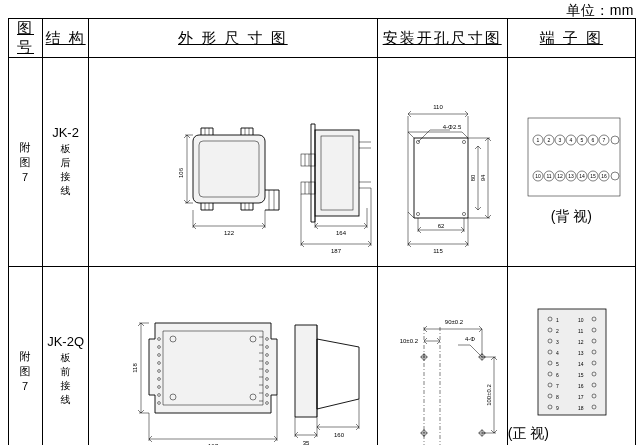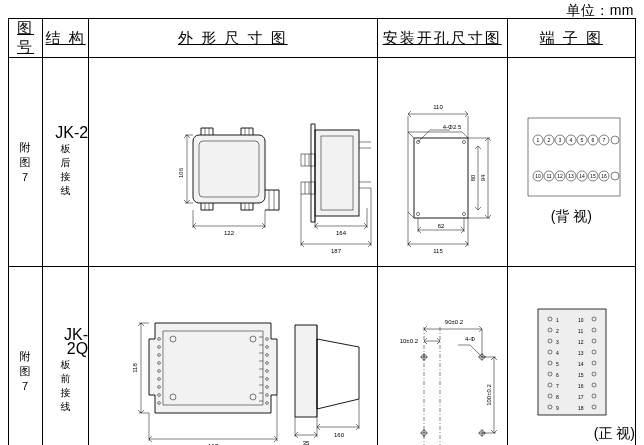--- a/index.html
+++ b/index.html
@@ -53,21 +53,21 @@
     font-size: 11px;
     line-height: 15px;
     letter-spacing: 1px;
   }
   .rowcell { height: 208px; position: relative; }
 
   .struct {
     font-size: 10px;
     line-height: 14px;
   }
-  .struct .name { font-size: 16px; margin-bottom: 2px; text-align: right;}
+  .struct .name { font-size: 13px; margin-bottom: 2px;}
 
   .cellwrap { position: relative; width: 100%; height: 100%; }
 
   svg { display: block; }
   .dim { font-size: 6px; font-family: "Liberation Sans", sans-serif; }
   .cn { font-size: 7px; font-family: "Liberation Sans", sans-serif; }
   .termnum { font-size: 5px; font-family: "Liberation Sans", sans-serif; }
   .viewlabel { font-size: 14px; }
 
   .lead { stroke: #000; stroke-width: 0.5; fill: none; }
@@ -413,18 +413,18 @@
                 <text x="70" y="66">11</text>
                 <text x="70" y="77">12</text>
             <text x="70" y="88">13</text>
                 <text x="70" y="99">14</text>
                 <text x="70" y="110">15</text>
             <text x="70" y="121">16</text>
                 <text x="70" y="132">17</text>
                 <text x="70" y="143">18</text>
           </g>
         </svg>
-        <div class="viewlabel" style="position:absolute; bottom:32px; left:0; width:100%; text-align:right;">(正 视)</div>
+        <div class="viewlabel" style="position:absolute; bottom:32px; left:0; width:100%; text-align:left;">(正 视)</div>
       </div>
     </td>
   </tr>
 </tbody>
   </table>
 
 </body></html>

